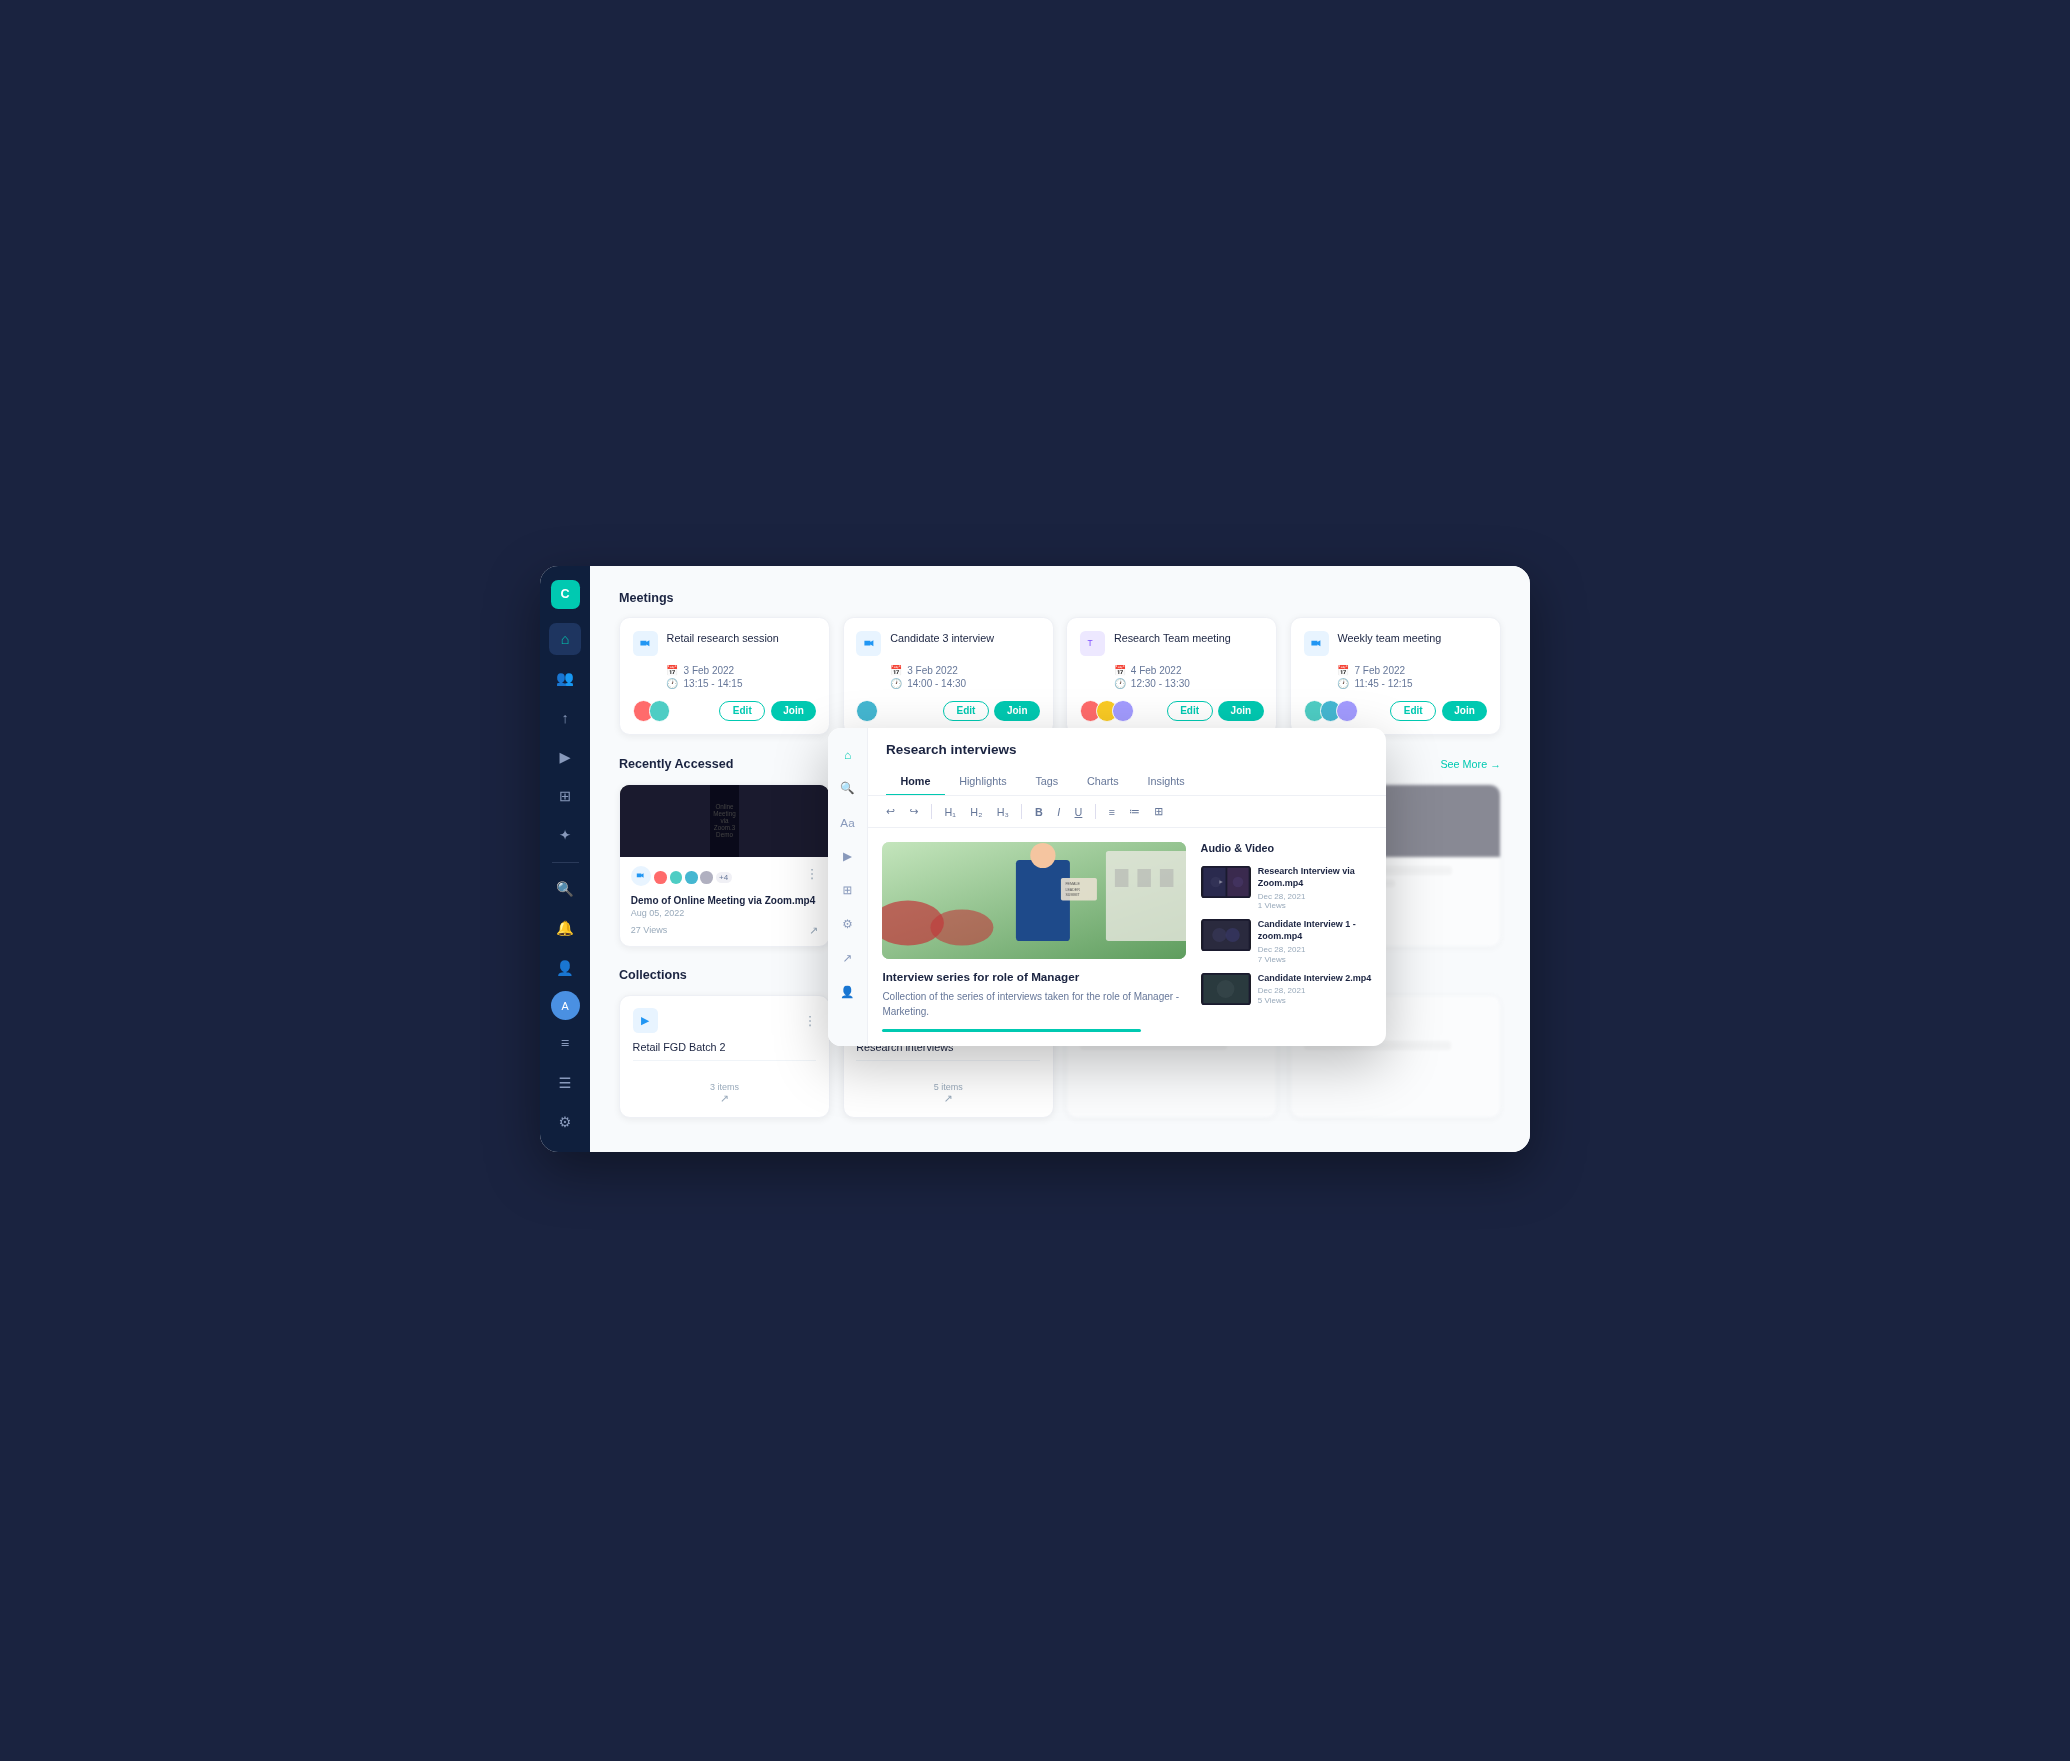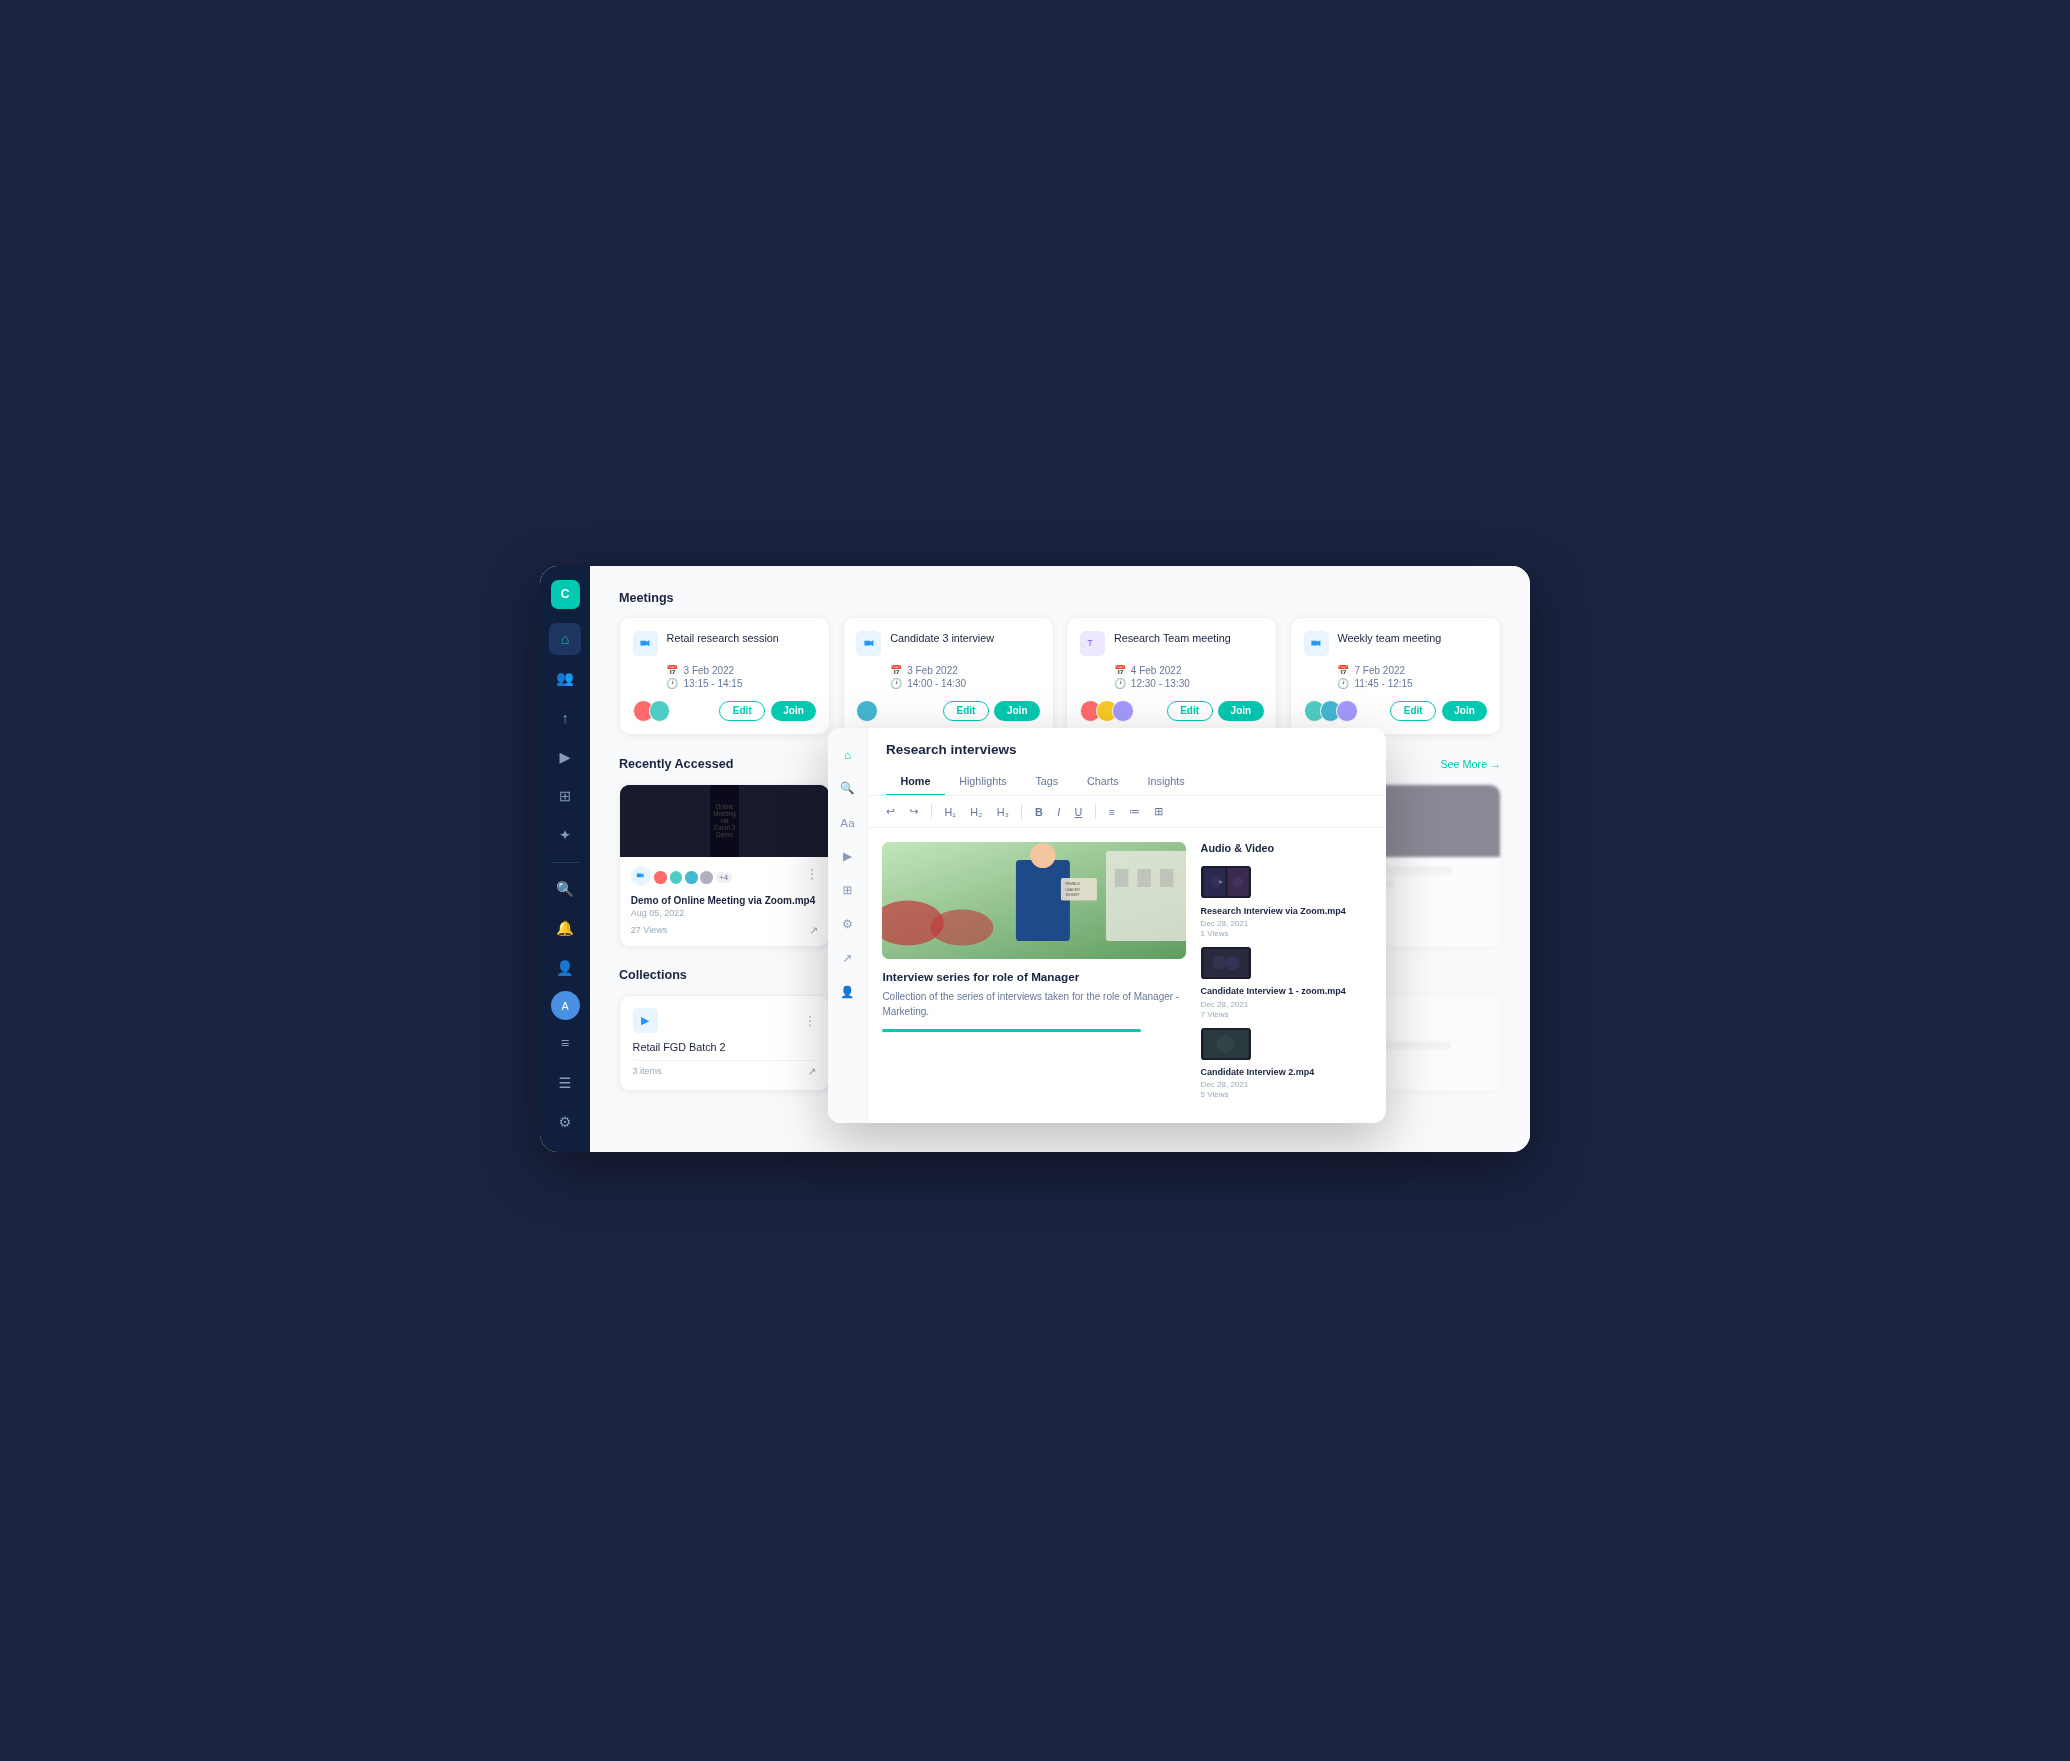--- a/index.html
+++ b/index.html
@@ -525,21 +525,20 @@
       font-weight: 700;
       color: #1a2340;
       margin-bottom: 12px;
     }
 
     .video-item {
       display: flex;
       gap: 7.2px;
       margin-bottom: 9px;
       align-items: flex-start;
-      flex-direction: column;
     }
 
     .video-item-thumb {
       width: 50px;
       height: 32px;
       border-radius: 3.6px;
       background: #222;
       flex-shrink: 0;
       overflow: hidden;
       display: flex;
@@ -652,23 +651,24 @@
     
     .blurred-card {
       filter: blur(1.8px);
       opacity: 0.5;
     }
 
     .collection-footer {
       display: flex;
       justify-content: space-between;
       align-items: center;
-      padding-top: 4px;
+      padding-top: 21px;
       border-top: 0.9px solid #f0f4f8;
       margin-top: 7.2px;
+      flex-direction: column;
     }
 
     .collection-views {
       font-size: 9px;
       color: #99aabb;
     }
   </style>
 </head>
 <body>
 

